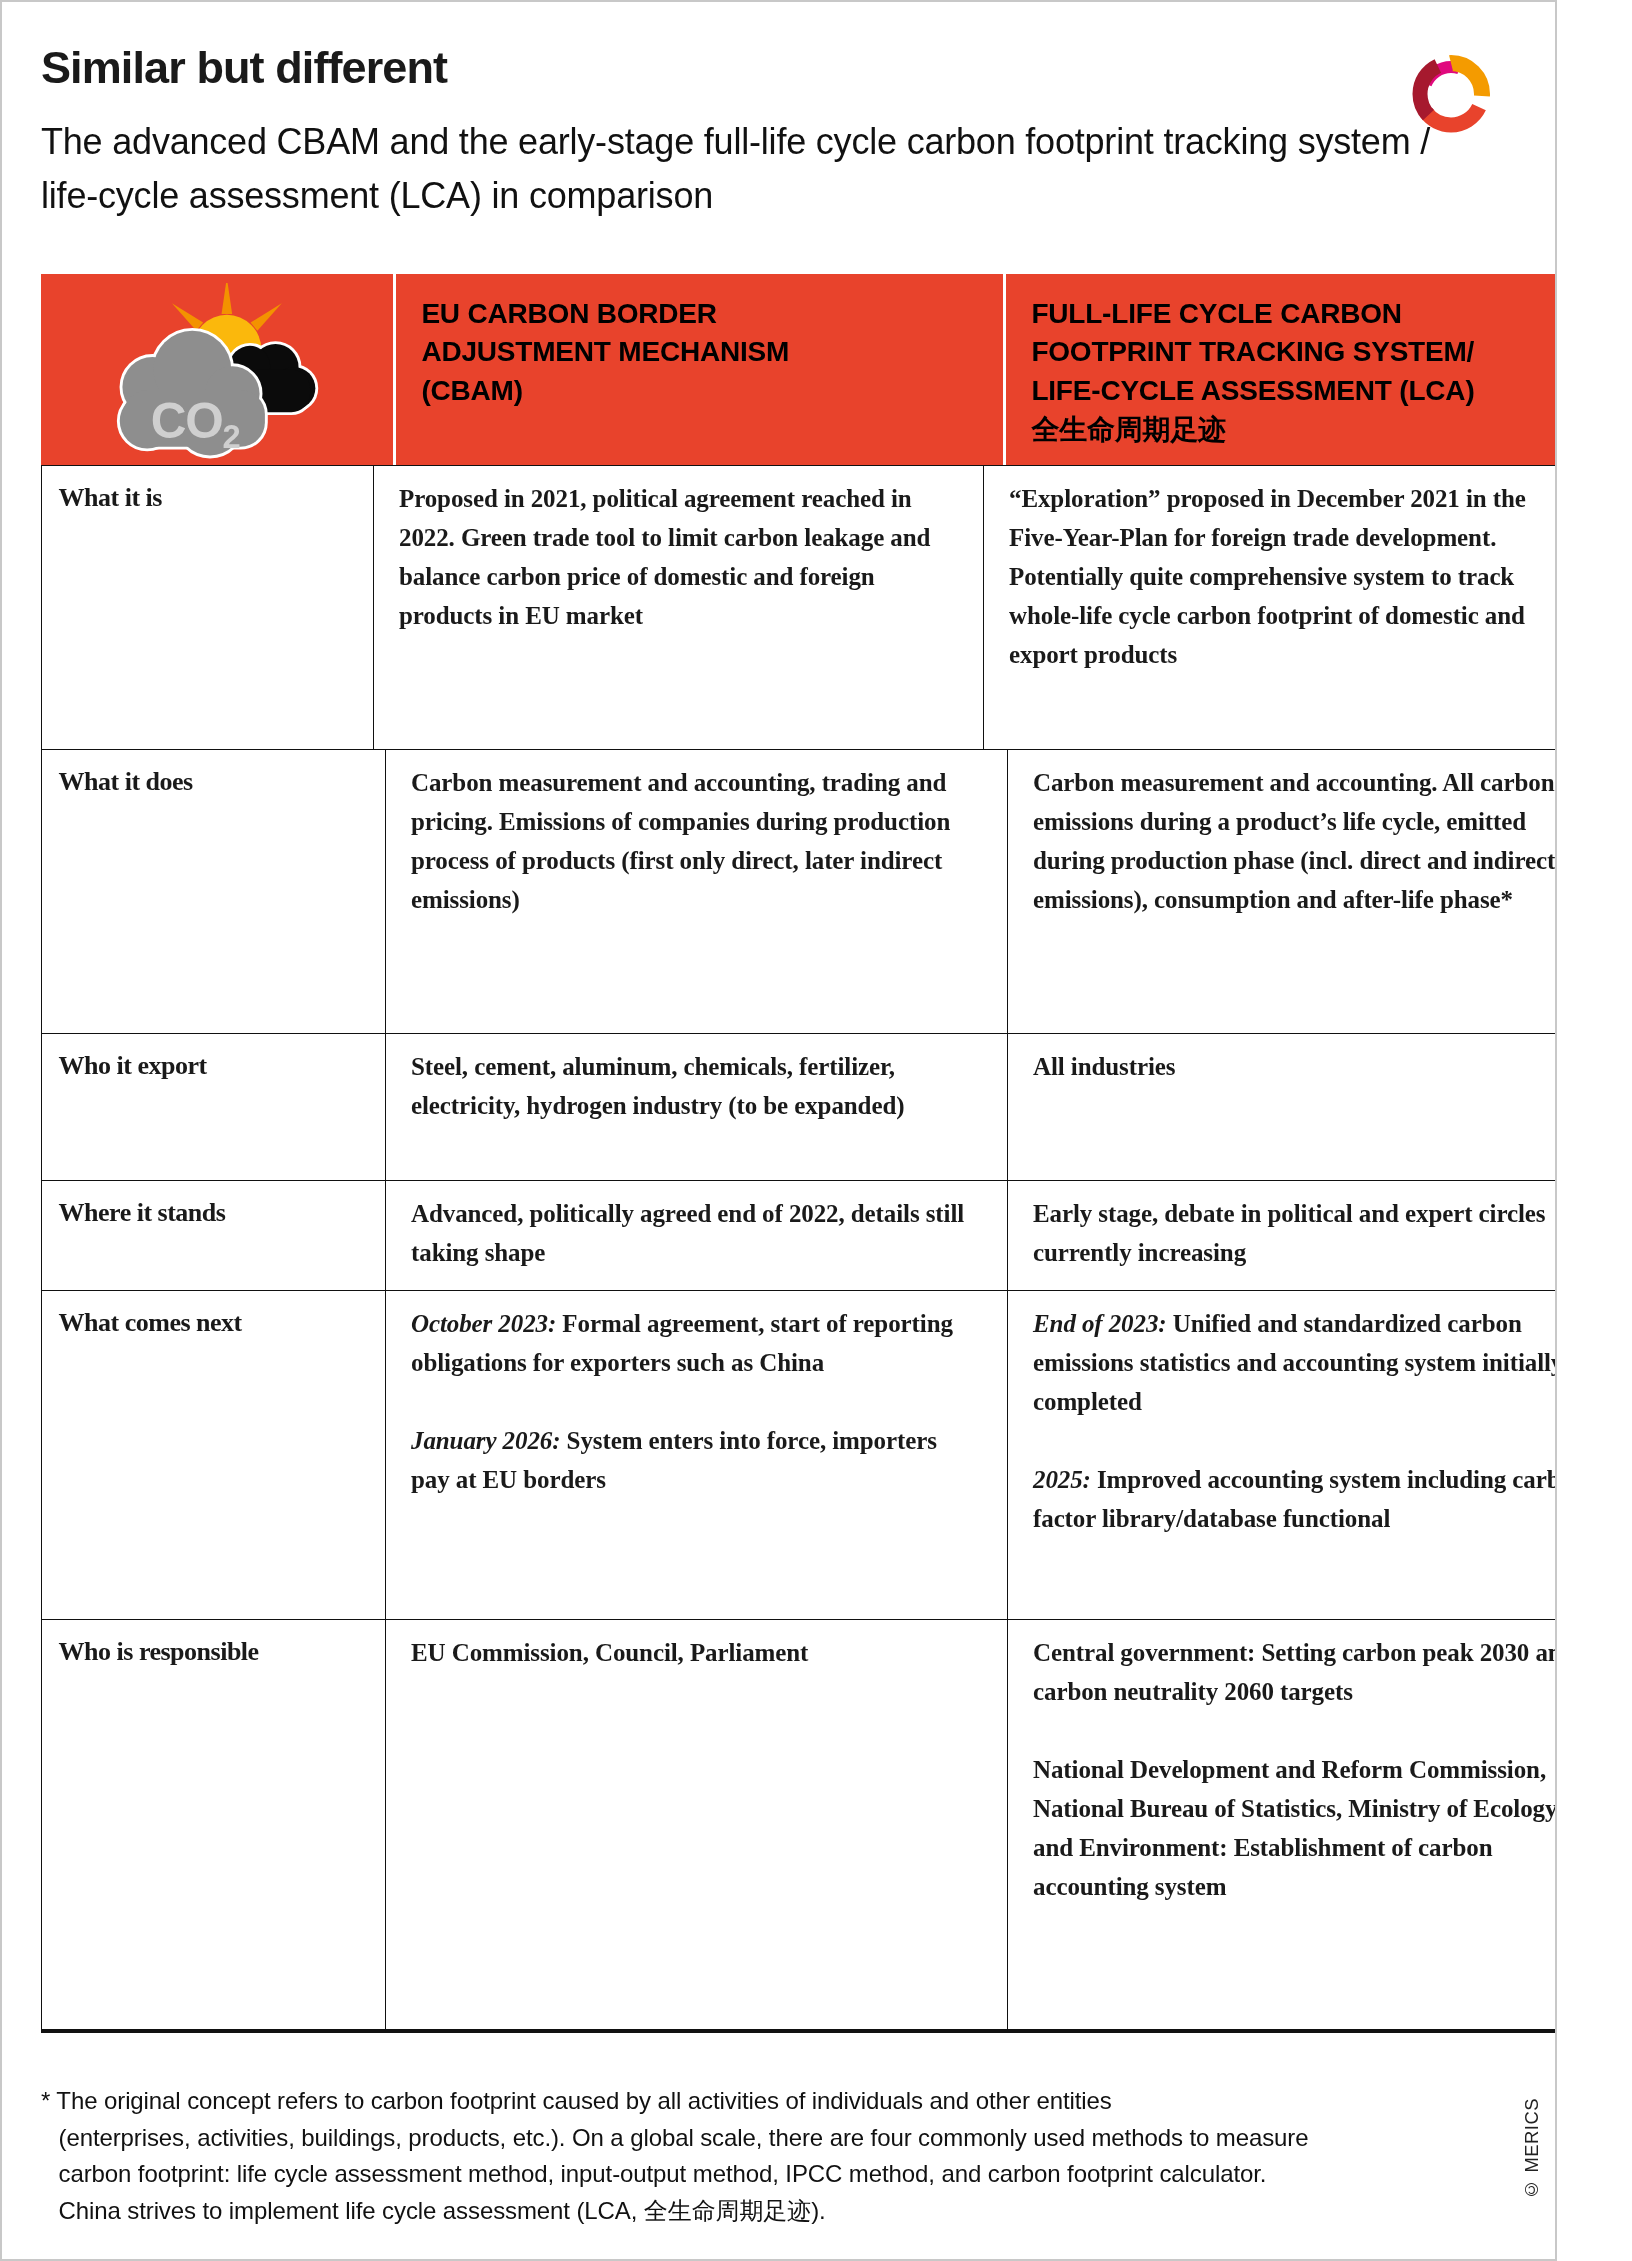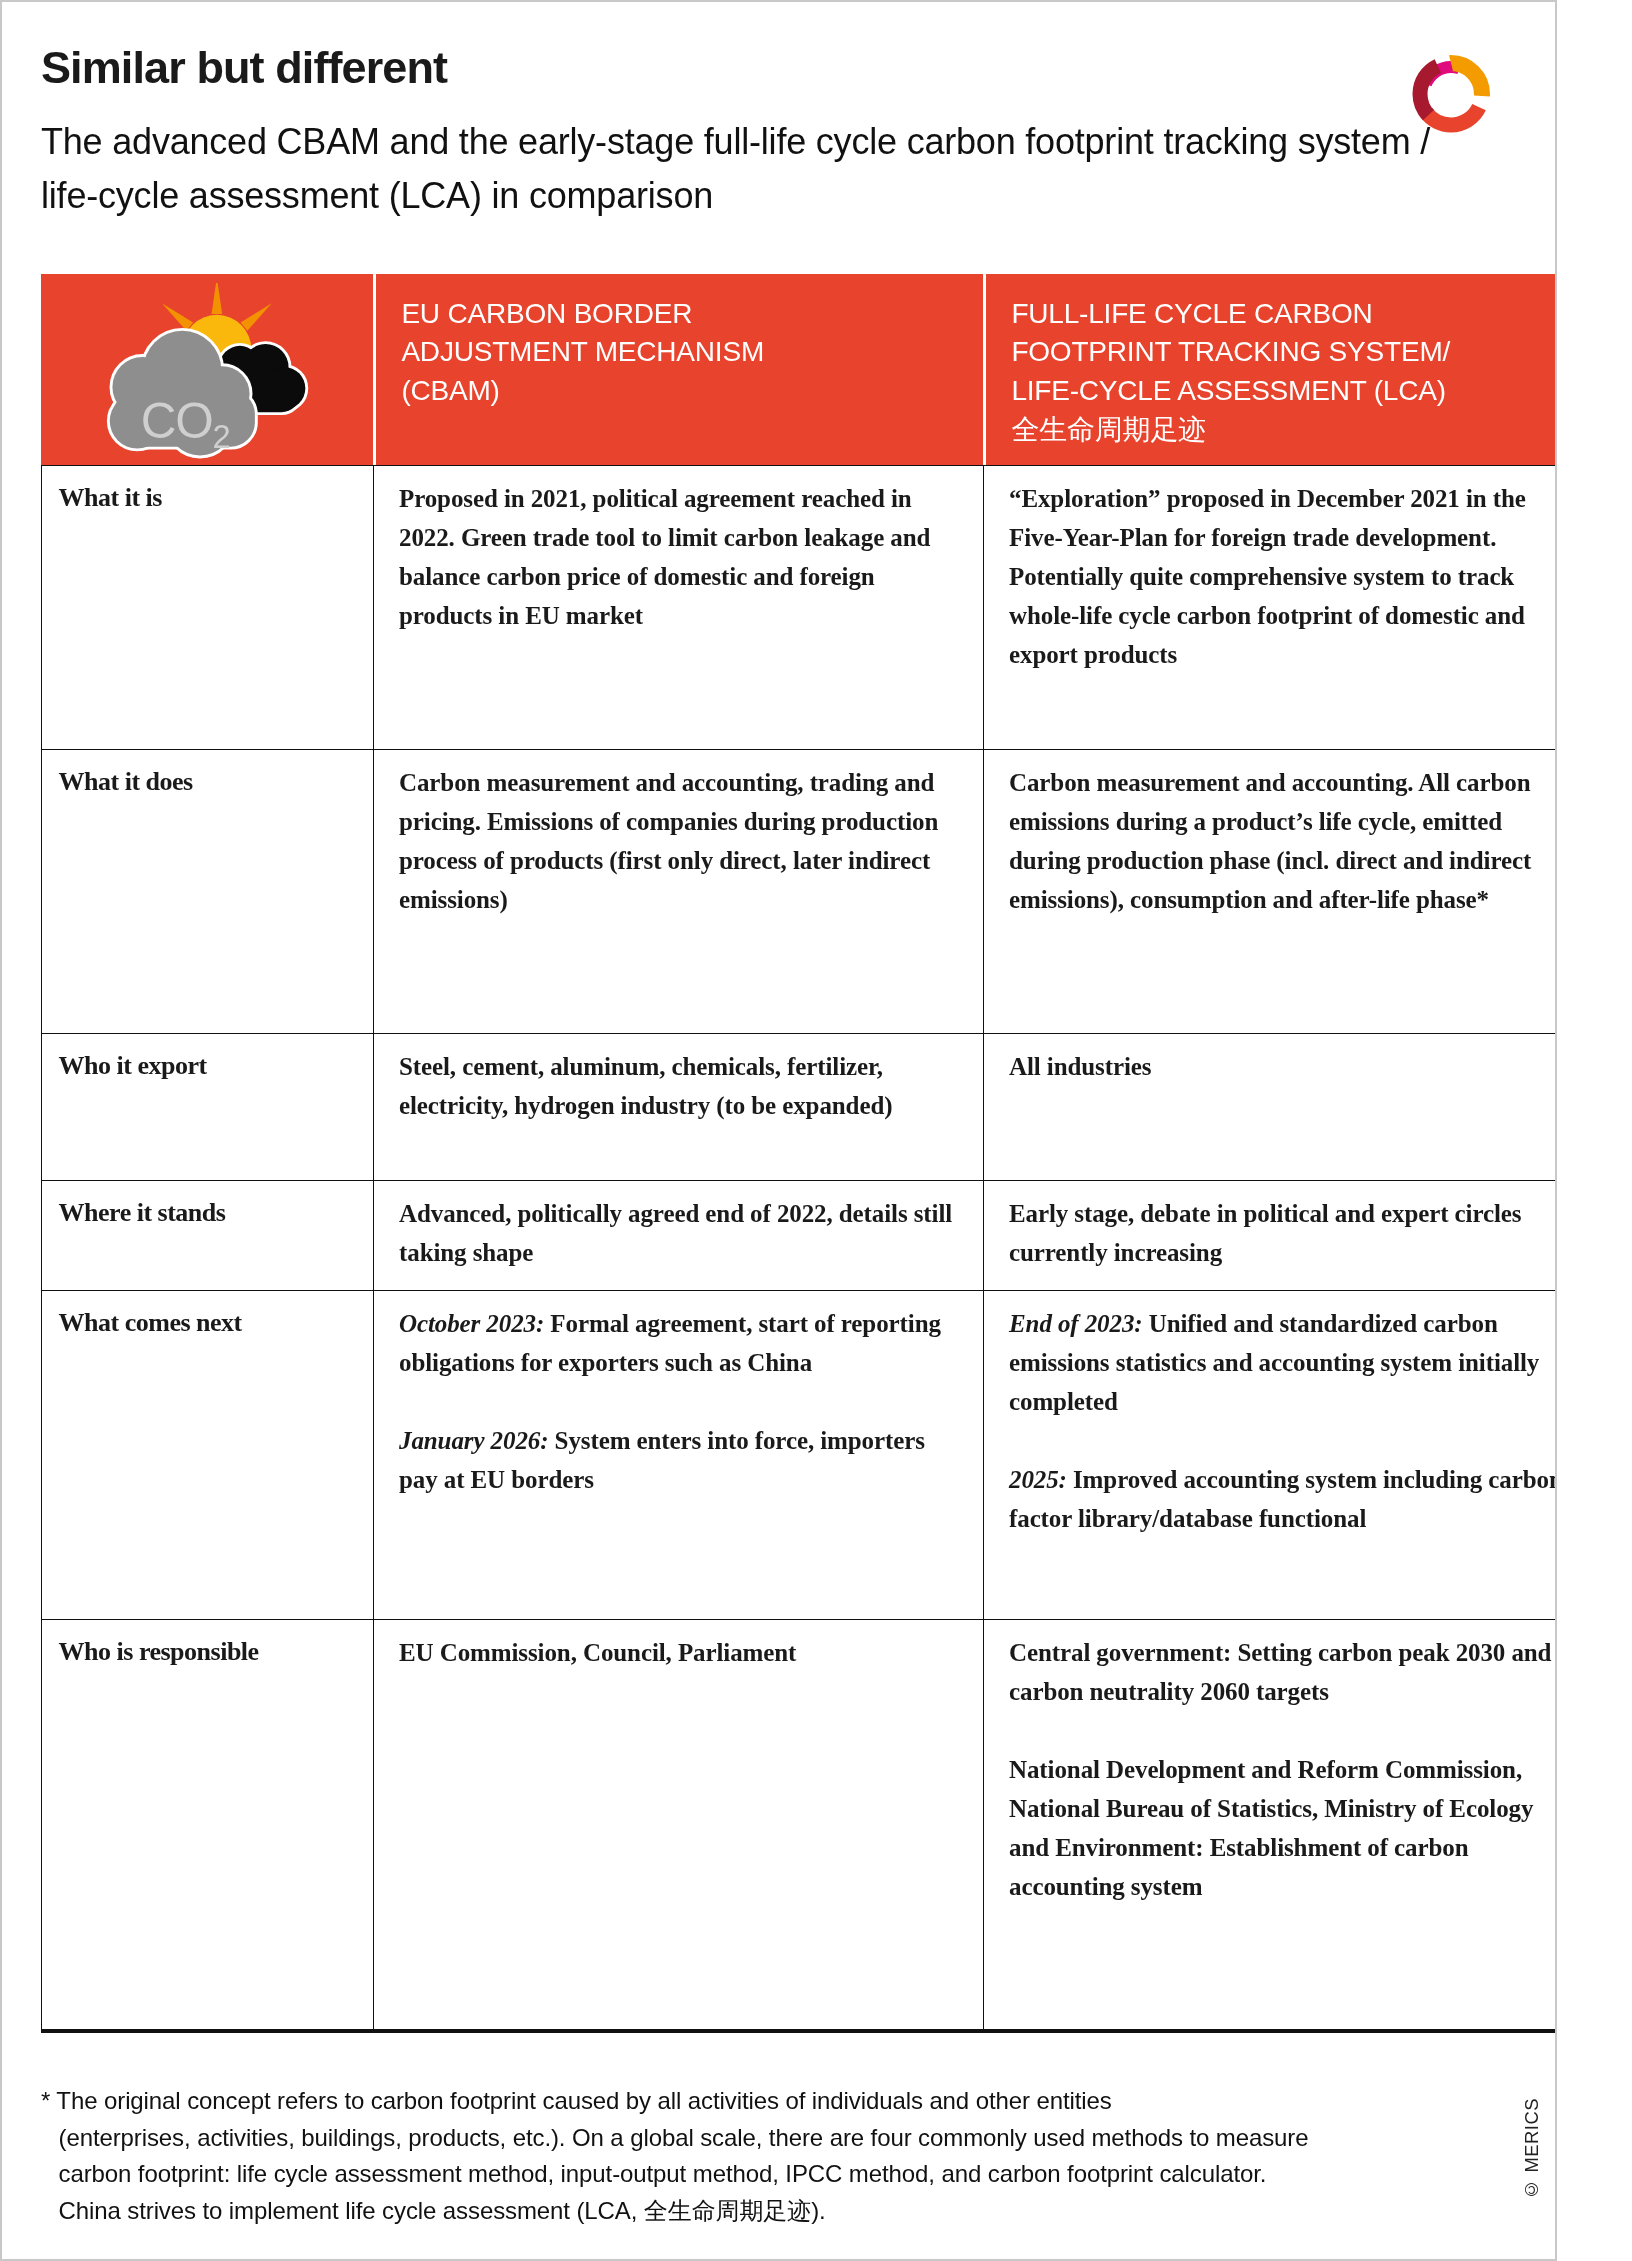--- a/index.html
+++ b/index.html
@@ -22,32 +22,32 @@
   }
   .logo{position:absolute;top:41px;right:54px;width:100px;height:100px;}
   
   .table{margin-top:52px;width:1554px;}
   .thead{
     display:grid;grid-template-columns:331px 610px 610px;
     background:var(--accent_red,#E8432C);
     min-height:187px;box-sizing:border-box;padding:0 1.4px;
   }
   .hcell{
-    color:#ffffff;font-weight:400;font-size:28px;line-height:1.38;letter-spacing:-0.2px;
-    padding:21px 18.4px 15.7px 25px;box-sizing:border-box;
+    color:#000000;font-weight:700;font-size:28px;line-height:1.38;letter-spacing:-0.2px;
+    padding:21px 18.4px 15.7px 25px;box-sizing:border-box;margin-left:20px;
   }
   .hcell + .hcell{border-left:3.2px solid #ffffff;}
   .icon-cell{display:flex;align-items:flex-end;justify-content:center;padding:6.5px 3.7px 4.6px 3.7px;box-sizing:border-box;}
   .tbody{
     width:1554px;box-sizing:border-box;
     border-left:1.4px solid #111;border-right:1.4px solid #111;
     border-top:1.8px solid #111;border-bottom:4.6px solid #111;
   }
   .trow{display:grid;grid-template-columns:331px 610px 610px;}
-  .trow + .trow{border-top:1.8px solid #111;}
+  .trow + .trow{border-top:1.8px solid #111;gap:12px;}
   .trow:nth-child(1){min-height:283px;}
   .trow:nth-child(2){min-height:283px;}
   .trow:nth-child(3){min-height:146px;}
   .trow:nth-child(4){min-height:108px;}
   .trow:nth-child(5){min-height:328px;}
   .trow:nth-child(6){min-height:409px;}
   .cell{box-sizing:border-box;}
   .cell + .cell{border-left:1.4px solid #111;}
   .label-cell{
     font-family:"Liberation Serif",serif;font-weight:700;font-size:26px;letter-spacing:-0.5px;

